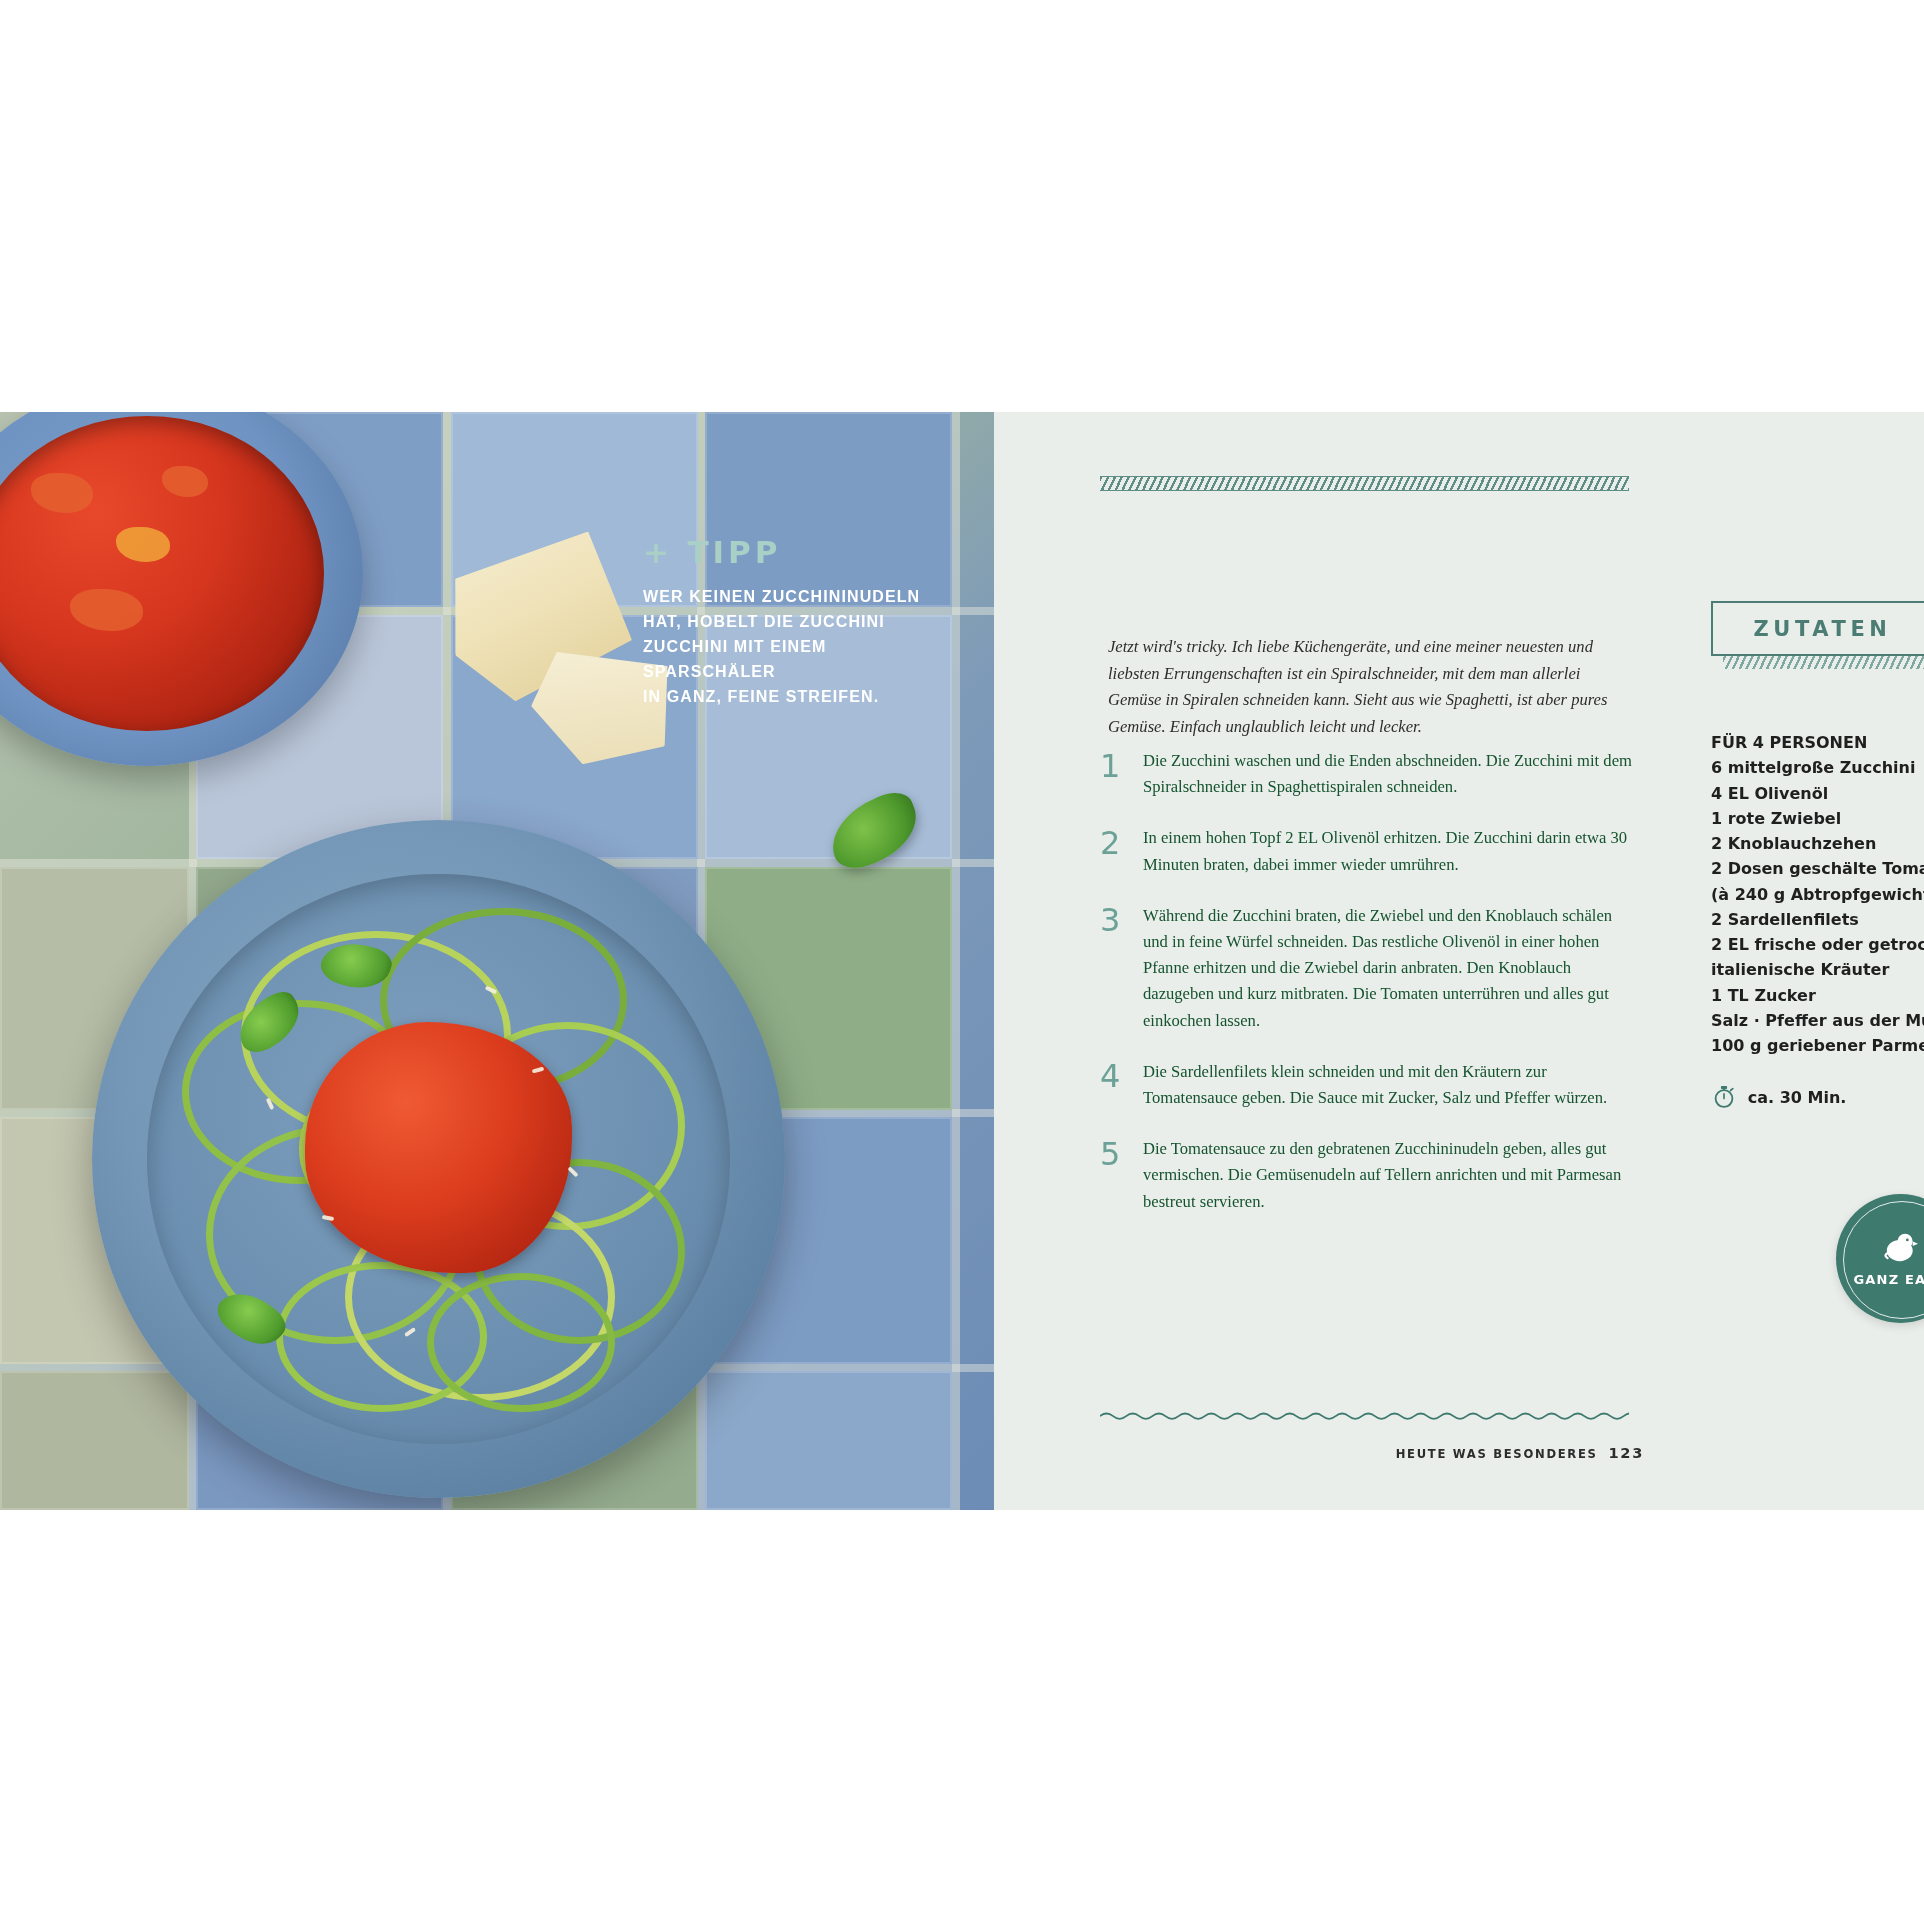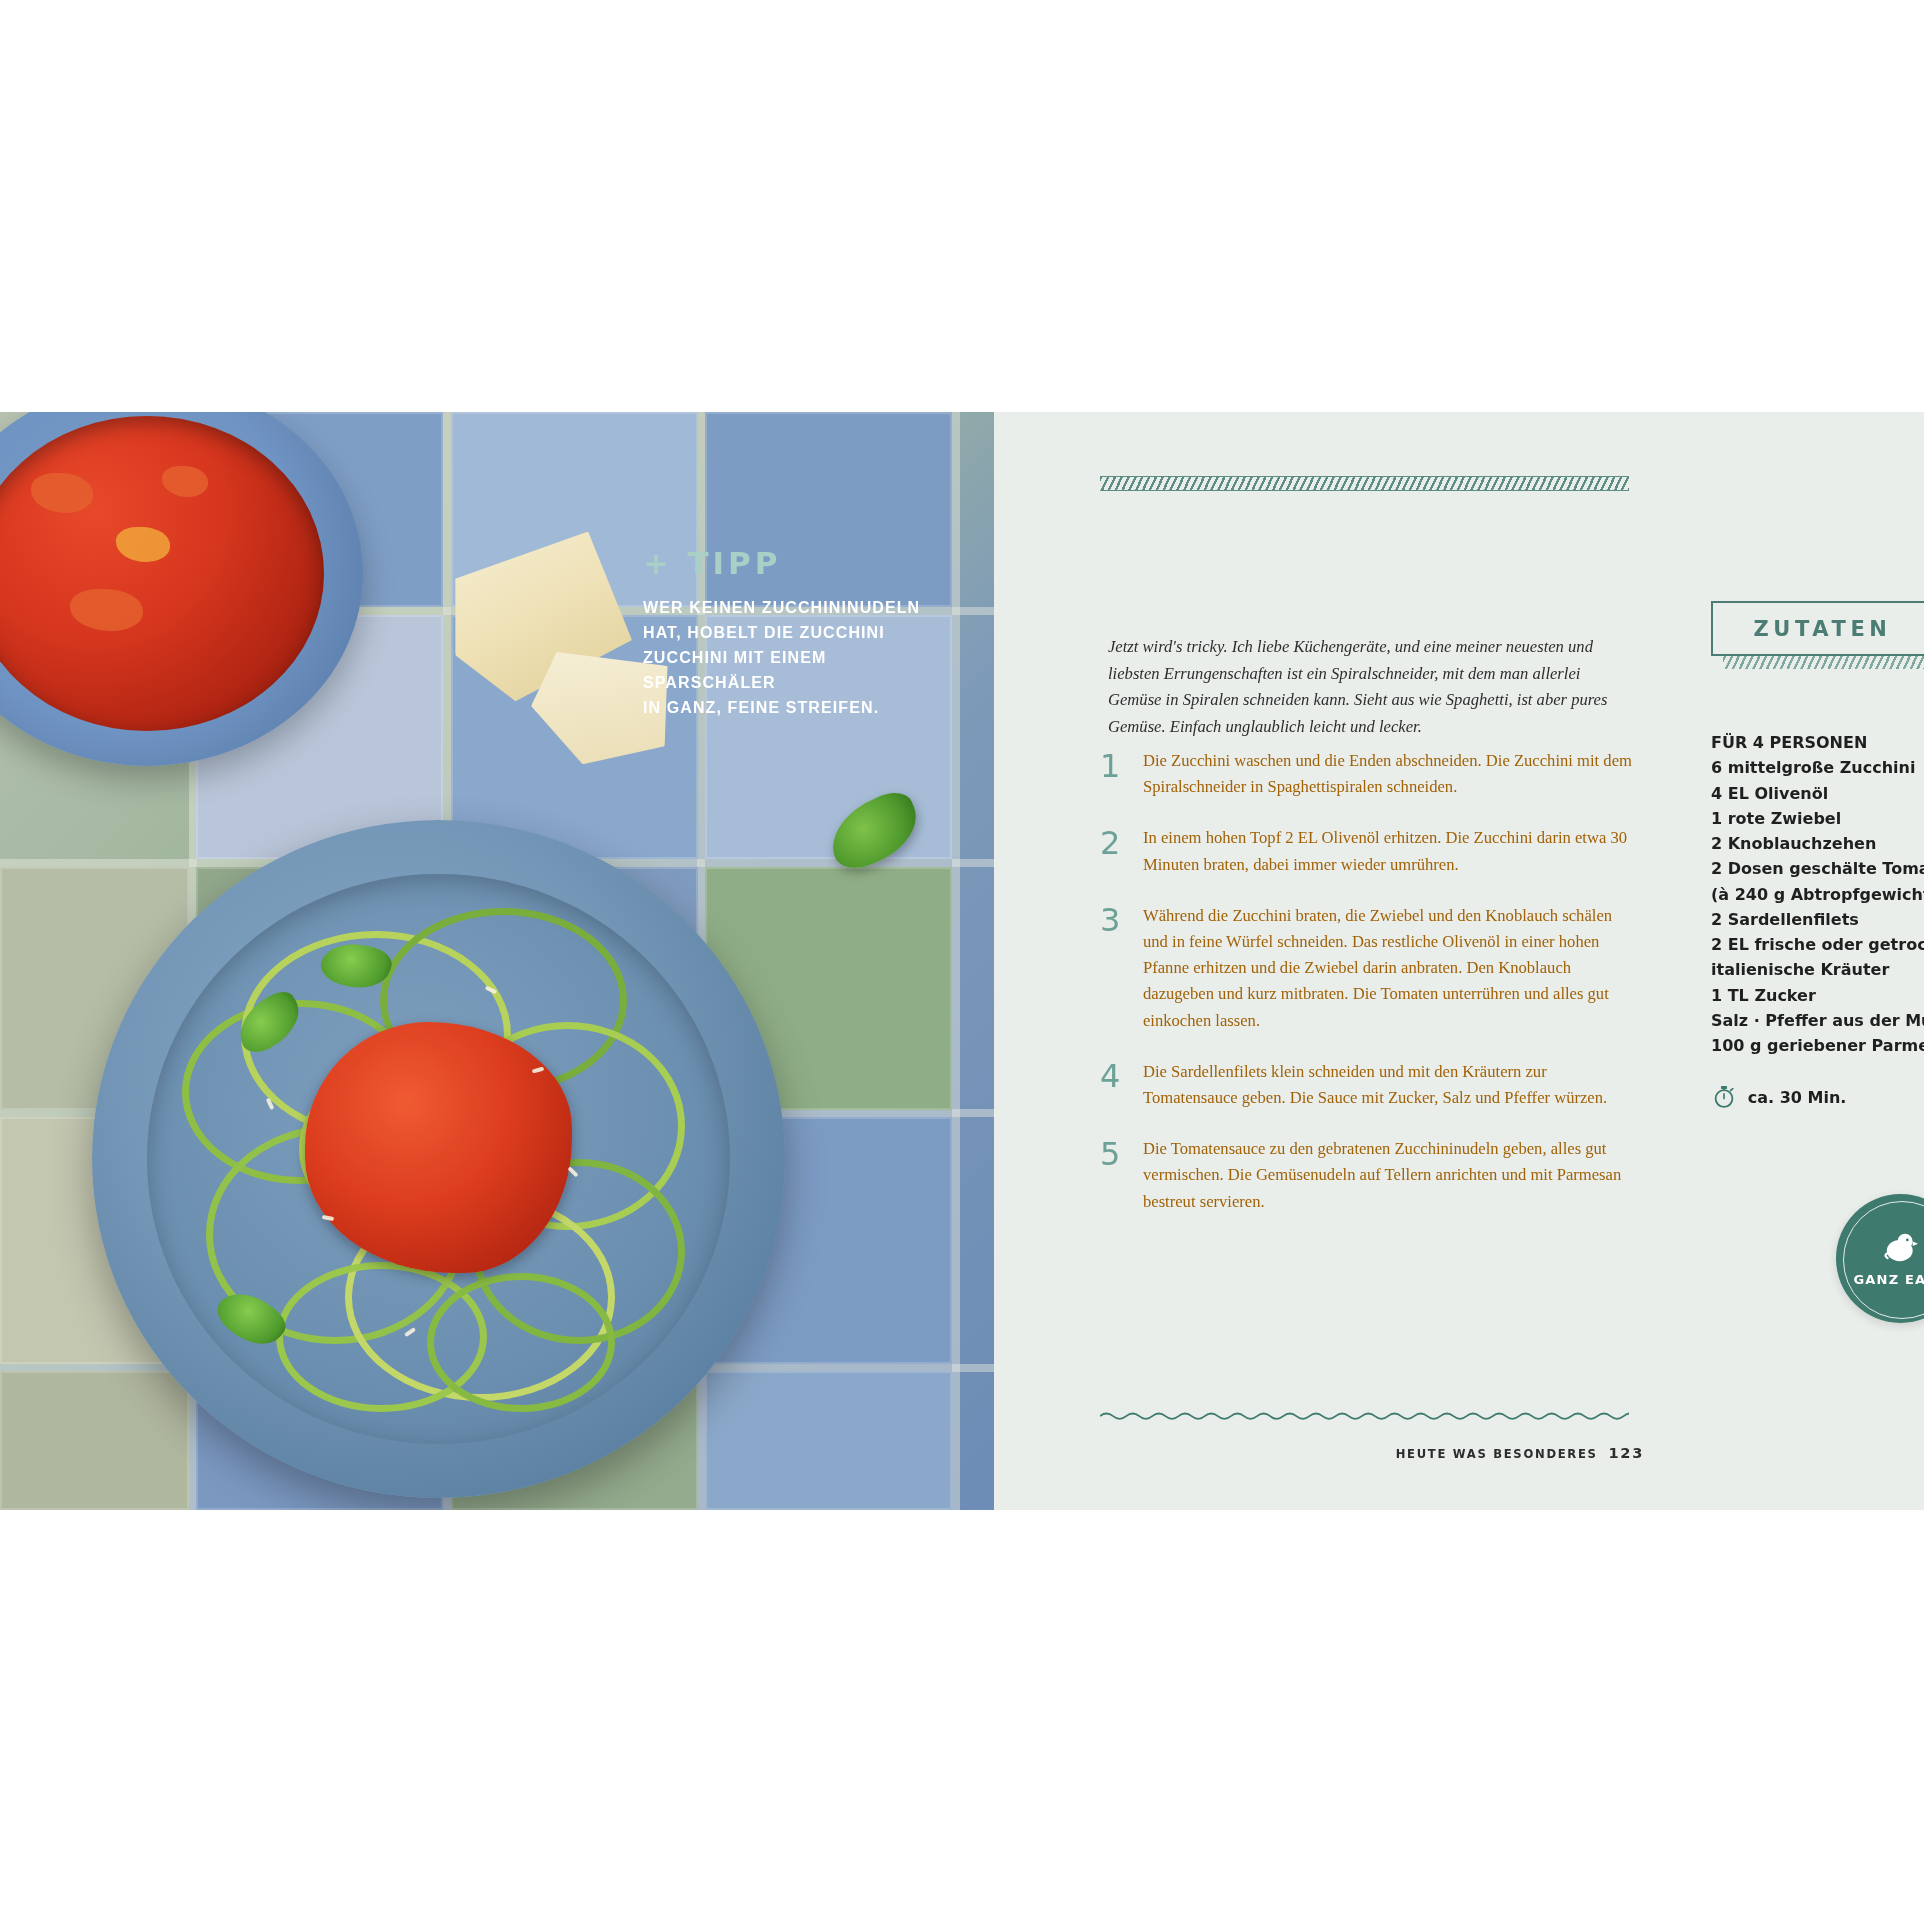--- a/index.html
+++ b/index.html
@@ -162,21 +162,21 @@
     height: 3.9px;
     background: #f6f1df;
     border-radius: 2.3px;
     opacity: .9;
   }
 
   
   .tipp {
     position: absolute;
     left: 643px;
-    top: 133px;
+    top: 122px;
     width: 308px;
     color: #ffffff;
   }
   .tipp-title {
     font-size: 31px;
     letter-spacing: 3.9px;
     font-weight: 700;
     color: #a9cfc6;
     margin: 0 0 15.4px 0;
     font-family: "DejaVu Sans", sans-serif;
@@ -257,21 +257,21 @@
     font-size: 32px;
     font-weight: 400;
     color: #6ba196;
     line-height: 1;
     padding-top: 1.5px;
   }
   .step-text {
     font-family: "Liberation Serif", serif;
     font-size: 16.6px;
     line-height: 1.58;
-    color: #a16207;
+    color: #14532d;
     margin: 0;
   }
 
   
   .ingredients {
     position: absolute;
     left: 611px;
     top: 189px;
     width: 254px;
   }

